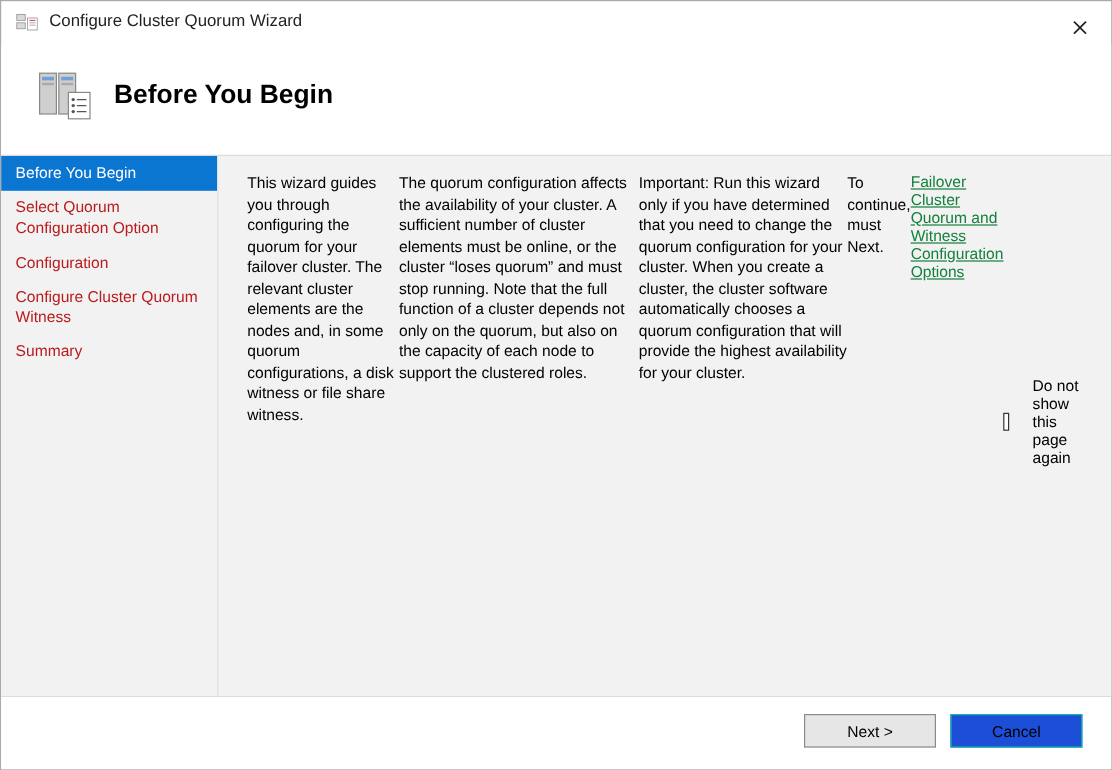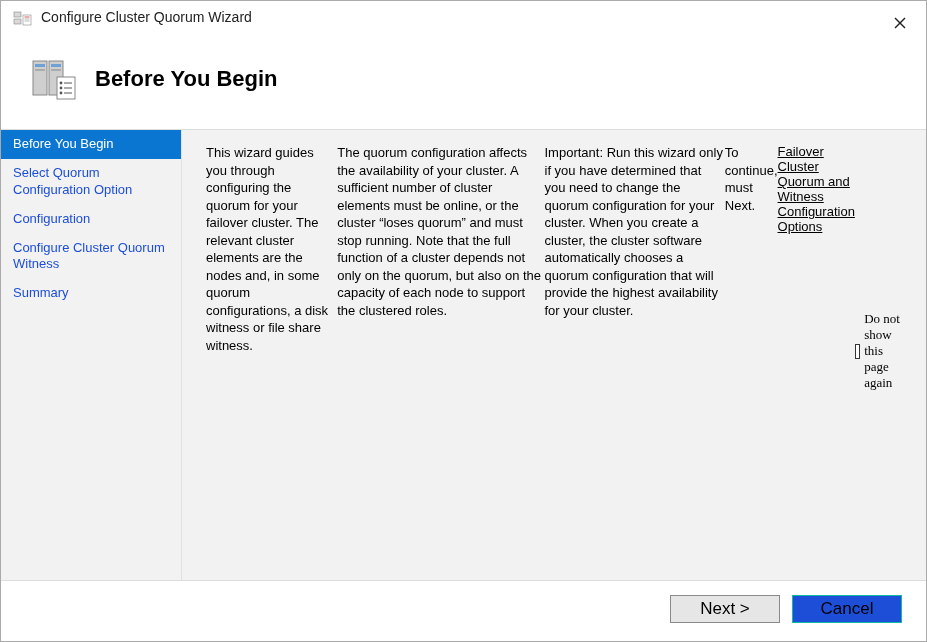--- a/index.html
+++ b/index.html
@@ -65,21 +65,21 @@
     border-bottom: 1px solid #ddd;
     min-height: 0;
   }
   .sidebar {
     width: 180px;
     background: #f2f2f2;
     padding-top: 0;
   }
   .sidebar-item {
     padding: 6px 10px 6px 12px;
-    color: #1d4ed8;
+    color: #b91c1c;
     cursor: pointer;
     line-height: 1.3;
   }
   .sidebar-item.active {
     background: #0b76d1;
     color: #fff;
   }
   .content {
     flex: 1;
     background: #f2f2f2;
@@ -87,32 +87,31 @@
     display: flex;
     border-left: 1px solid #e0e0e0;
   }
   .content p {
     margin: 0 0 14px 0;
     line-height: 1.35;
     color: #000;
   }
   .spacer { flex: 1; }
   .link {
-    color: #000000;
+    color: #15803d;
     text-decoration: underline;
     cursor: pointer;
     margin-bottom: 14px;
     display: inline-block;
   }
   .checkbox-row {
     display: flex;
     align-items: center;
-    gap: 4px;
+    gap: 19px;
     margin-bottom: 6px;
-    font-family: Liberation Serif, serif;
   }
   .checkbox {
     width: 15px; height: 15px;
     border: 1.5px solid #333;
     background: #fff;
     cursor: pointer;
   }
   .button-bar {
     display: flex;
     justify-content: flex-end;
@@ -120,21 +119,21 @@
     gap: 12px;
     padding: 14px 24px 18px 24px;
     background: #fff;
   }
   .btn {
     min-width: 110px;
     height: 28px;
     border: 1px solid #8a8a8a;
     background: #e6e6e6;
     font-family: inherit;
-    font-size: 17px;
+    font-size: 13px;
     cursor: pointer;
     padding: 0 10px;
     display: inline-flex;
     align-items: center;
     justify-content: center;
   }
   .btn.default {
     border: 1px solid #14b8a6;
     background: #1d4ed8;
   }

